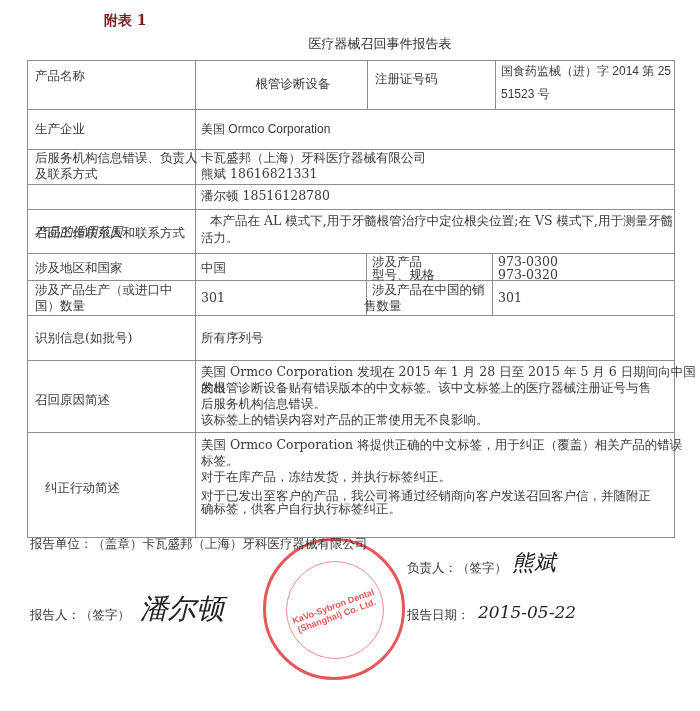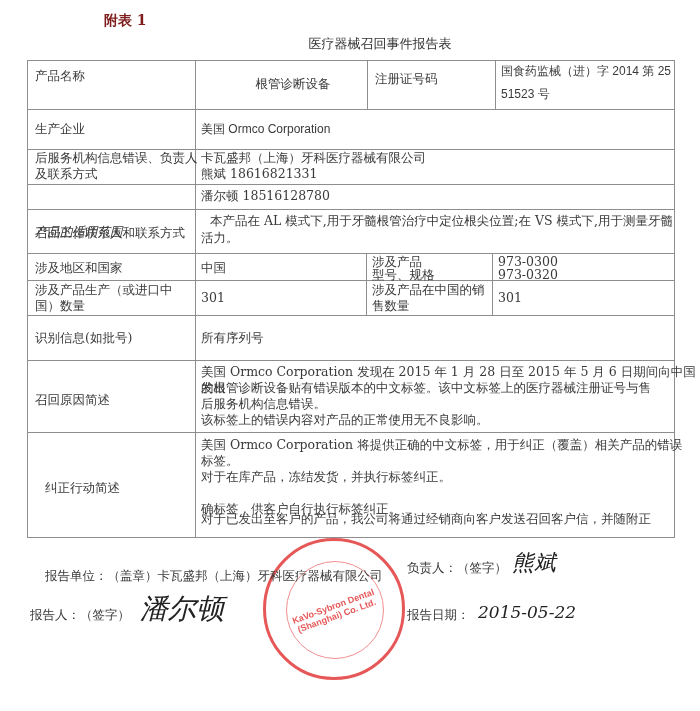--- a/index.html
+++ b/index.html
@@ -72,43 +72,43 @@
 <div class="cell" style="left:201px;top:260px;">中国</div>
 <div class="cell" style="left:372px;top:254px;">涉及产品</div>
 <div class="cell" style="left:372px;top:267px;">型号、规格</div>
 <div class="cell" style="left:498px;top:254px;">973-0300</div>
 <div class="cell" style="left:498px;top:267px;">973-0320</div>
 
 <div class="cell" style="left:35px;top:282px;">涉及产品生产（或进口中</div>
 <div class="cell" style="left:35px;top:298px;">国）数量</div>
 <div class="cell" style="left:201px;top:290px;">301</div>
 <div class="cell" style="left:372px;top:282px;">涉及产品在中国的销</div>
-<div class="cell" style="left:372px;top:298px;">售数量</div>
+<div class="cell" style="left:364px;top:298px;">售数量</div>
 <div class="cell" style="left:498px;top:290px;">301</div>
 
 <div class="cell" style="left:35px;top:330px;">识别信息(如批号)</div>
 <div class="cell" style="left:201px;top:330px;">所有序列号</div>
 
 <div class="cell" style="left:35px;top:392px;">召回原因简述</div>
 <div class="cell" style="left:201px;top:364px;">美国 Ormco Corporation 发现在 2015 年 1 月 28 日至 2015 年 5 月 6 日期间向中国发出</div>
 <div class="cell" style="left:201px;top:380px;">的根管诊断设备贴有错误版本的中文标签。该中文标签上的医疗器械注册证号与售</div>
 <div class="cell" style="left:201px;top:396px;">后服务机构信息错误。</div>
 <div class="cell" style="left:201px;top:412px;">该标签上的错误内容对产品的正常使用无不良影响。</div>
 
 <div class="cell" style="left:35px;top:480px;margin-left:10px;">纠正行动简述</div>
 <div class="cell" style="left:201px;top:437px;">美国 Ormco Corporation 将提供正确的中文标签，用于纠正（覆盖）相关产品的错误</div>
 <div class="cell" style="left:201px;top:453px;">标签。</div>
 <div class="cell" style="left:201px;top:469px;">对于在库产品，冻结发货，并执行标签纠正。</div>
-<div class="cell" style="left:201px;top:511px;">对于已发出至客户的产品，我公司将通过经销商向客户发送召回客户信，并随附正</div>
+<div class="cell" style="left:201px;top:488px;">对于已发出至客户的产品，我公司将通过经销商向客户发送召回客户信，并随附正</div>
 <div class="cell" style="left:201px;top:501px;text-align:center;">确标签，供客户自行执行标签纠正。</div>
 
 <div class="stamp">
   <div class="stamp-inner"></div>
   <div class="stamp-text" style="left:14px;top:60px;width:110px;text-align:center;font-size:9px;transform:rotate(-20deg);">KaVo-Sybron Dental (Shanghai) Co. Ltd.</div>
 </div>
 
-<div class="sig-line" style="left:30px;top:568px;margin-left:15px;">报告单位：（盖章）卡瓦盛邦（上海）牙科医疗器械有限公司</div>
+<div class="sig-line" style="left:30px;top:536px;">报告单位：（盖章）卡瓦盛邦（上海）牙科医疗器械有限公司</div>
 <div class="sig-line" style="left:407px;top:560px;">负责人：（签字）</div>
 <div class="signature" style="left:512px;top:548px;font-size:22px;">熊斌</div>
 <div class="sig-line" style="left:30px;top:607px;">报告人：（签字）</div>
 <div class="signature" style="left:140px;top:590px;font-size:28px;">潘尔顿</div>
 <div class="sig-line" style="left:407px;top:607px;">报告日期：</div>
 <div class="signature" style="left:478px;top:602px;font-size:17px;">2015-05-22</div>
 
 </body></html>

